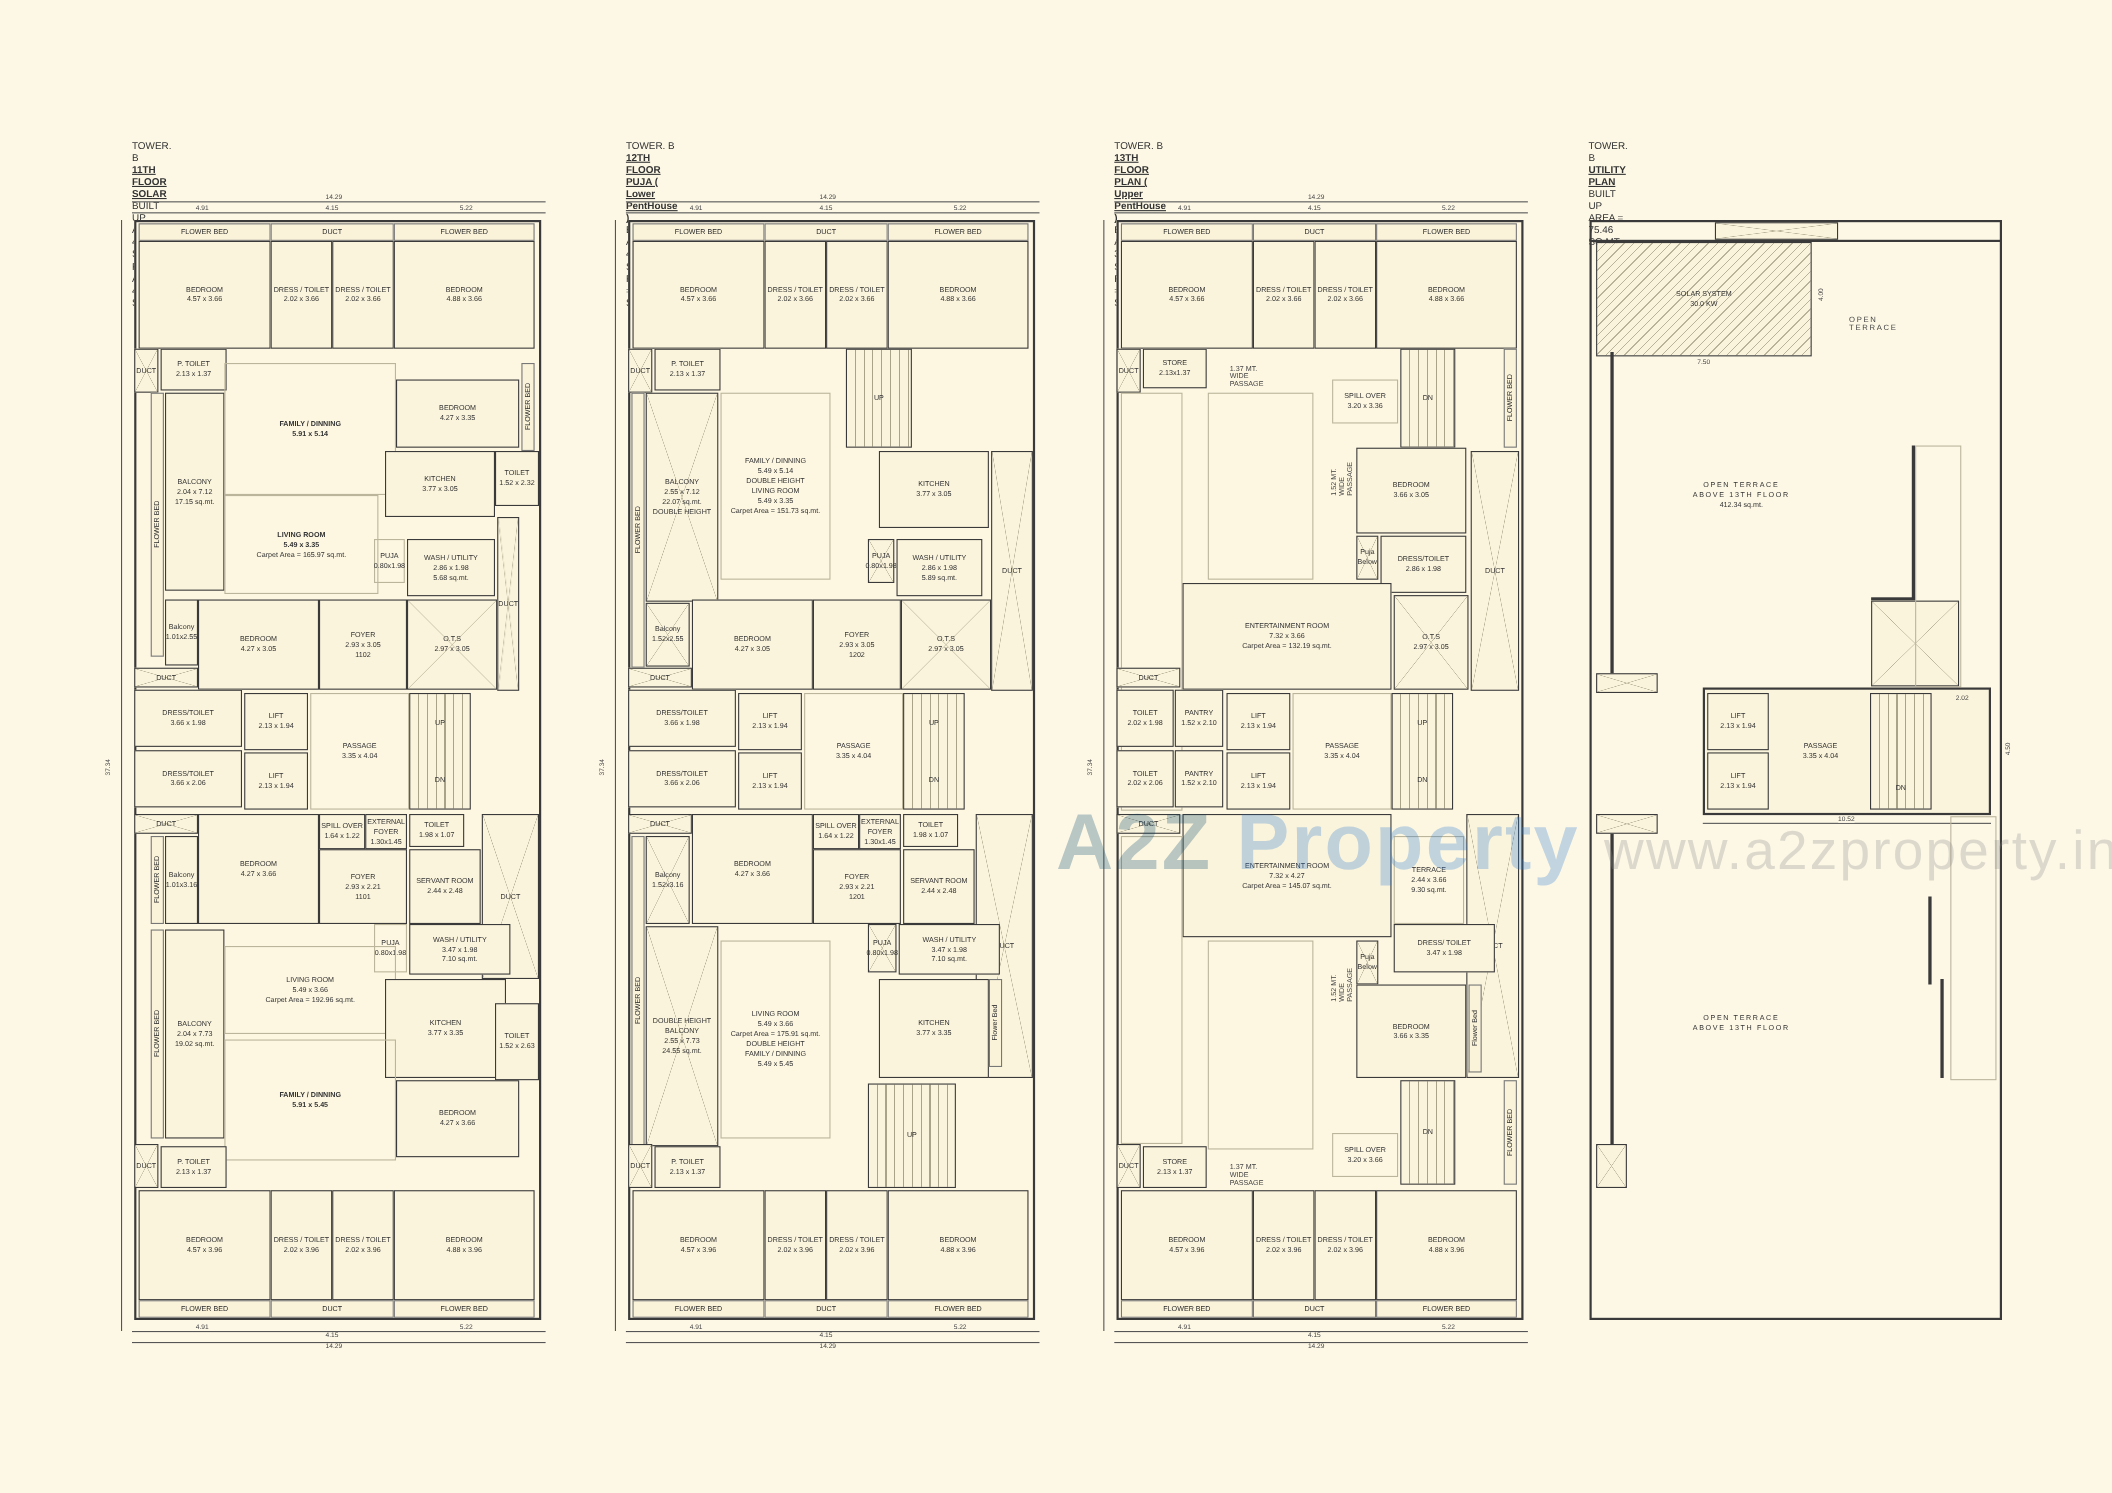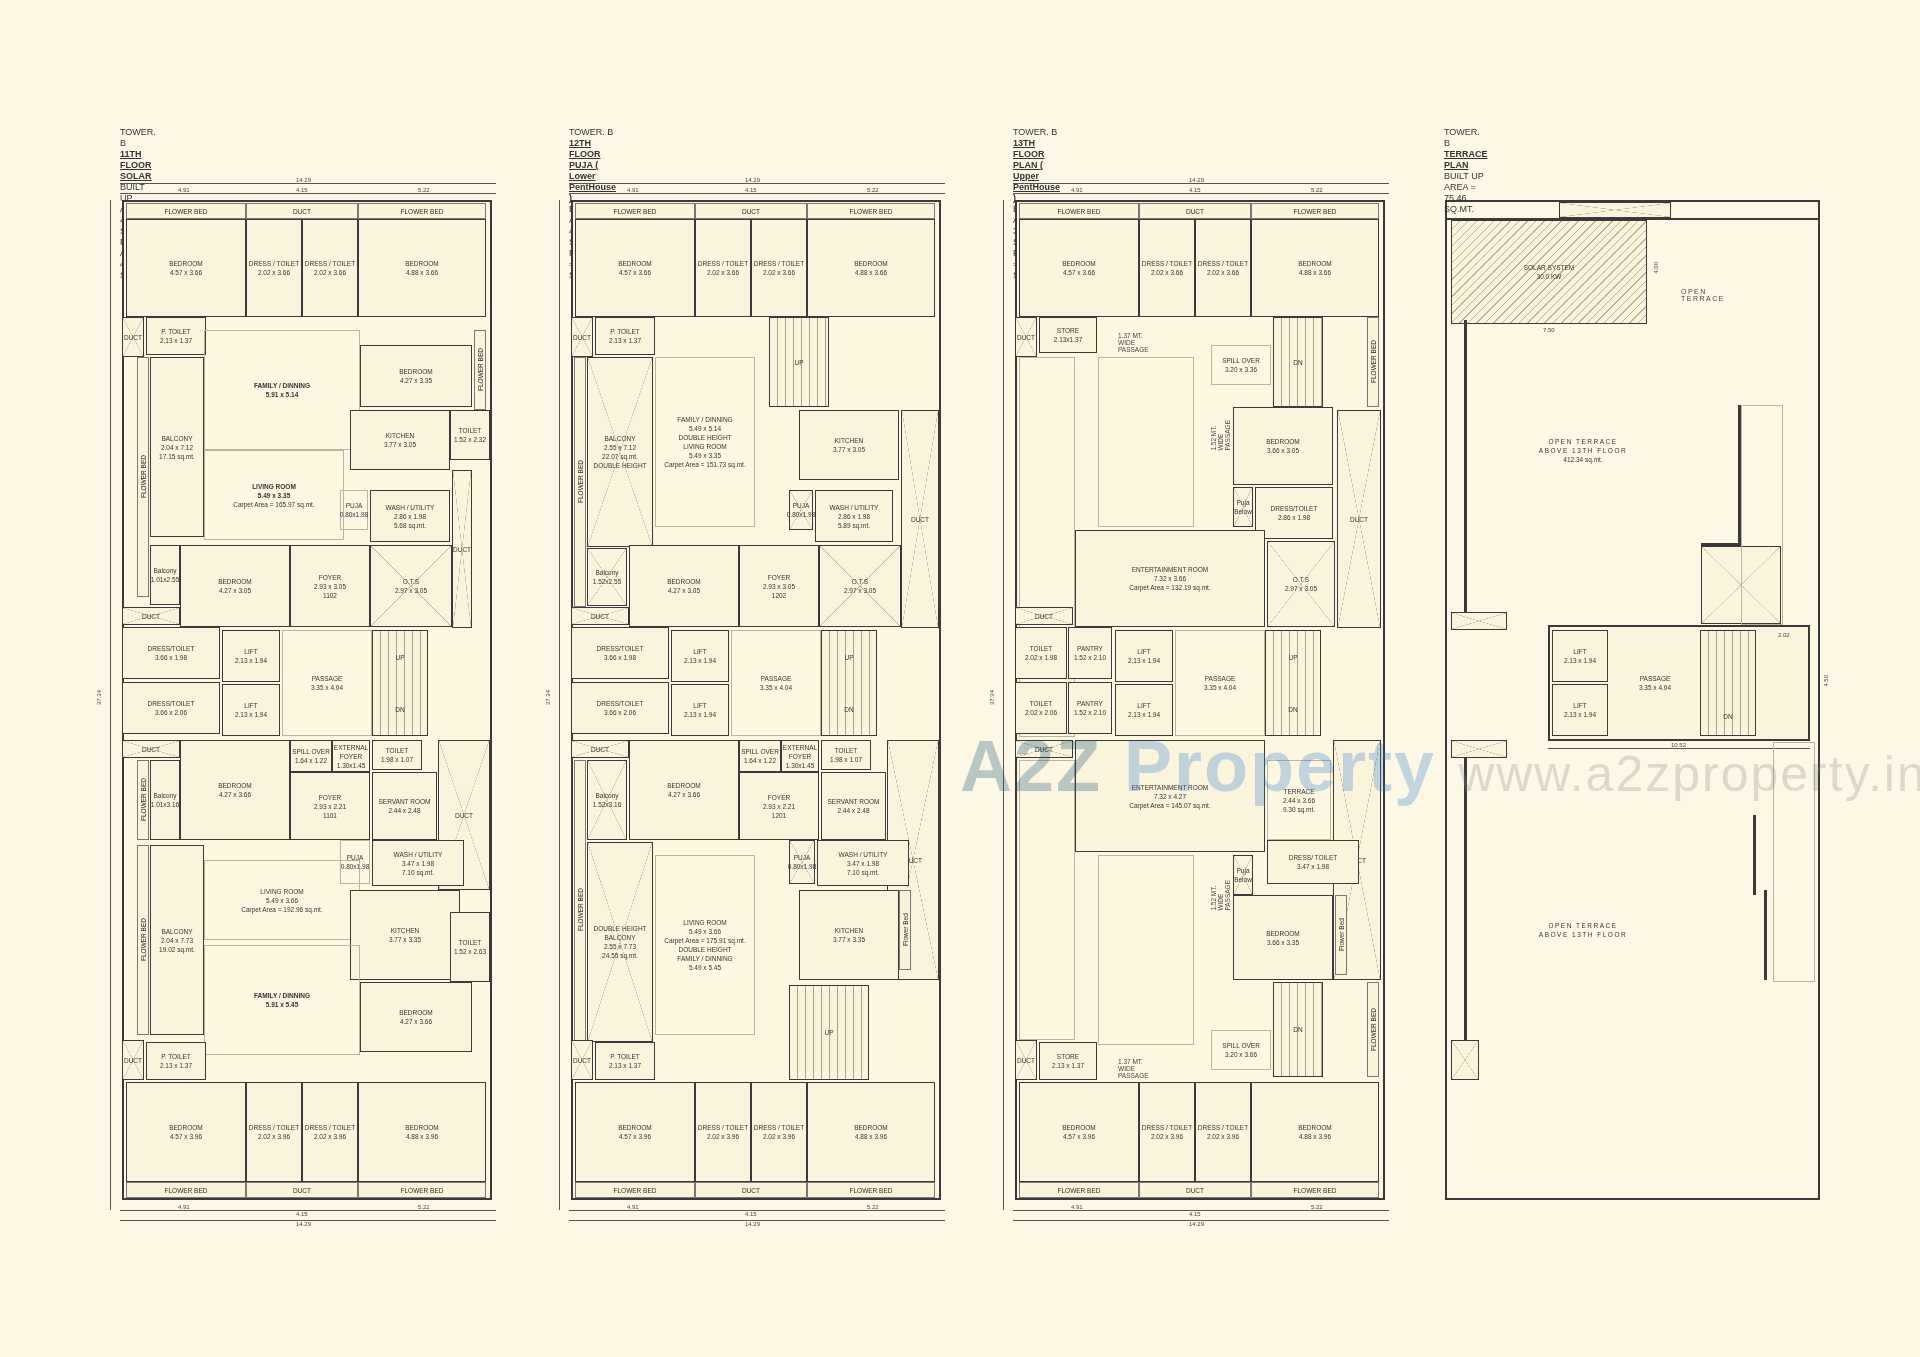--- a/index.html
+++ b/index.html
@@ -682,21 +682,21 @@
   <div class="dim" style="left:178px;top:1204px;">4.91</div>
   <div class="dim" style="left:296px;top:1211px;">4.15</div>
   <div class="dim" style="left:418px;top:1204px;">5.22</div>
   <div class="dimline" style="left:120px;top:1220px;width:376px;height:1px;"></div>
   <div class="dim" style="left:296px;top:1221px;">14.29</div>
 </div>
 
 <div class="plan" style="left:1323px;">
   <div class="hdr" style="left:121px;top:127px;">
     <div>TOWER. B</div>
-    <div class="t">TERRACE PLAN</div>
+    <div class="t">UTILITY PLAN</div>
     <div>BUILT UP AREA = 75.46 SQ.MT.</div>
   </div>
   <div class="frame" style="left:122px;top:200px;width:375px;height:1000px;background:transparent;"></div>
   <div class="room x" style="left:236px;top:202px;width:112px;height:16px;"></div>
   <div class="wall" style="left:122px;top:218px;width:375px;height:2px;"></div>
   <div class="room hatch" style="left:128px;top:220px;width:196px;height:104px;">
       <span>SOLAR SYSTEM</span>
       <span>30.0 KW</span>
     </div>
   <div class="dim" style="left:220px;top:327px;">7.50</div>

